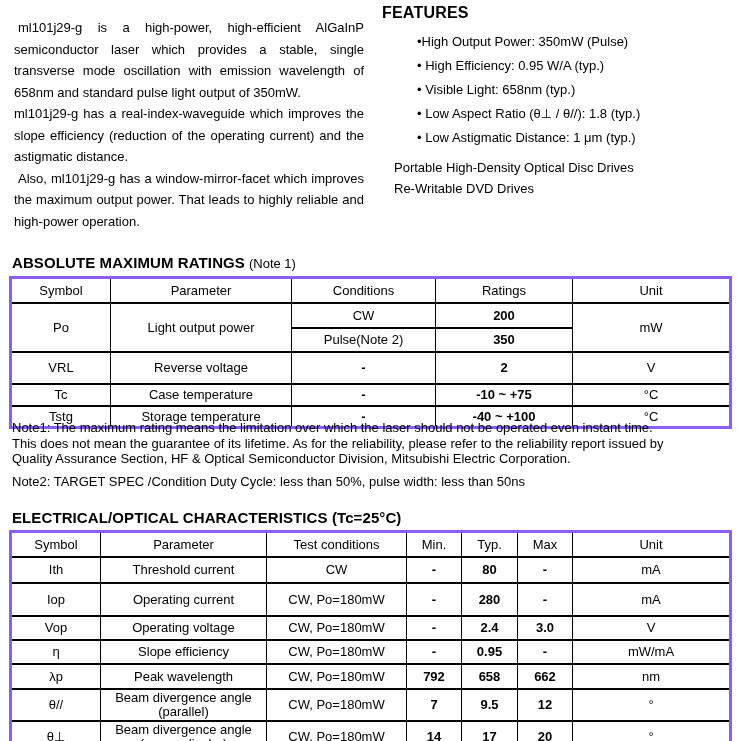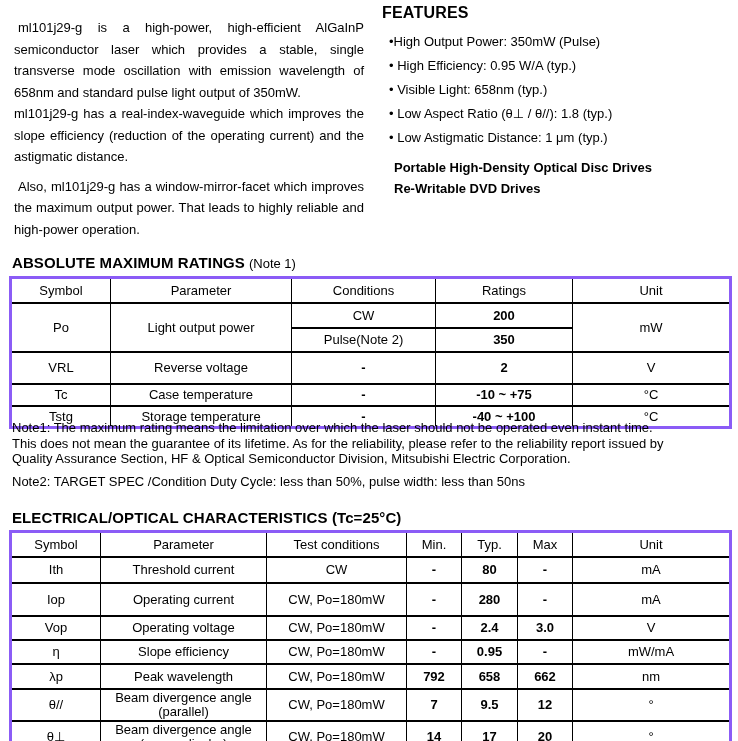--- a/index.html
+++ b/index.html
@@ -19,28 +19,28 @@
   }
   .h2 {
     font-size: 15px; font-weight: bold; letter-spacing: 0.1px;
     display: inline-block;
   }
   .note-ref { font-size: 13px; font-weight: normal; margin-left: 4px; }
 
   
   .desc-section { position: absolute; left: 14px; top: 8px; width: 350px; }
   .desc-body { margin-top: 9px; font-size: 13px; line-height: 21.5px; text-align: justify; }
-  .desc-body p.indent { text-indent: 4px; margin-top: 8px; }
+  .desc-body p.indent { text-indent: 4px; }
 
   .features-section { position: absolute; left: 382px; top: 4px; width: 348px; }
-  .features-list { margin-top: 8px; list-style: none; }
+  .features-list { margin-top: 8px; list-style: none; margin-left: 28px; }
   .features-list li { font-size: 13px; line-height: 24px; padding-left: 7px; }
 
   .application-section { position: absolute; left: 382px; top: 150px; width: 348px; }
-  .application-list { margin-top: 7px; list-style: none; font-weight: bold; }
+  .application-list { margin-top: 7px; list-style: none; }
   .application-list li { font-size: 13px; line-height: 21px; padding-left: 12px; }
 
   
   .absmax-heading { position: absolute; left: 12px; top: 254px; }
   .absmax-table { position: absolute; left: 9px; top: 276px; }
 
   
   .notes { position: absolute; left: 12px; top: 420px; width: 714px; font-size: 13px; }
   .notes .note-line { line-height: 15.5px; }
   .notes .note2 { margin-top: 7px; }

